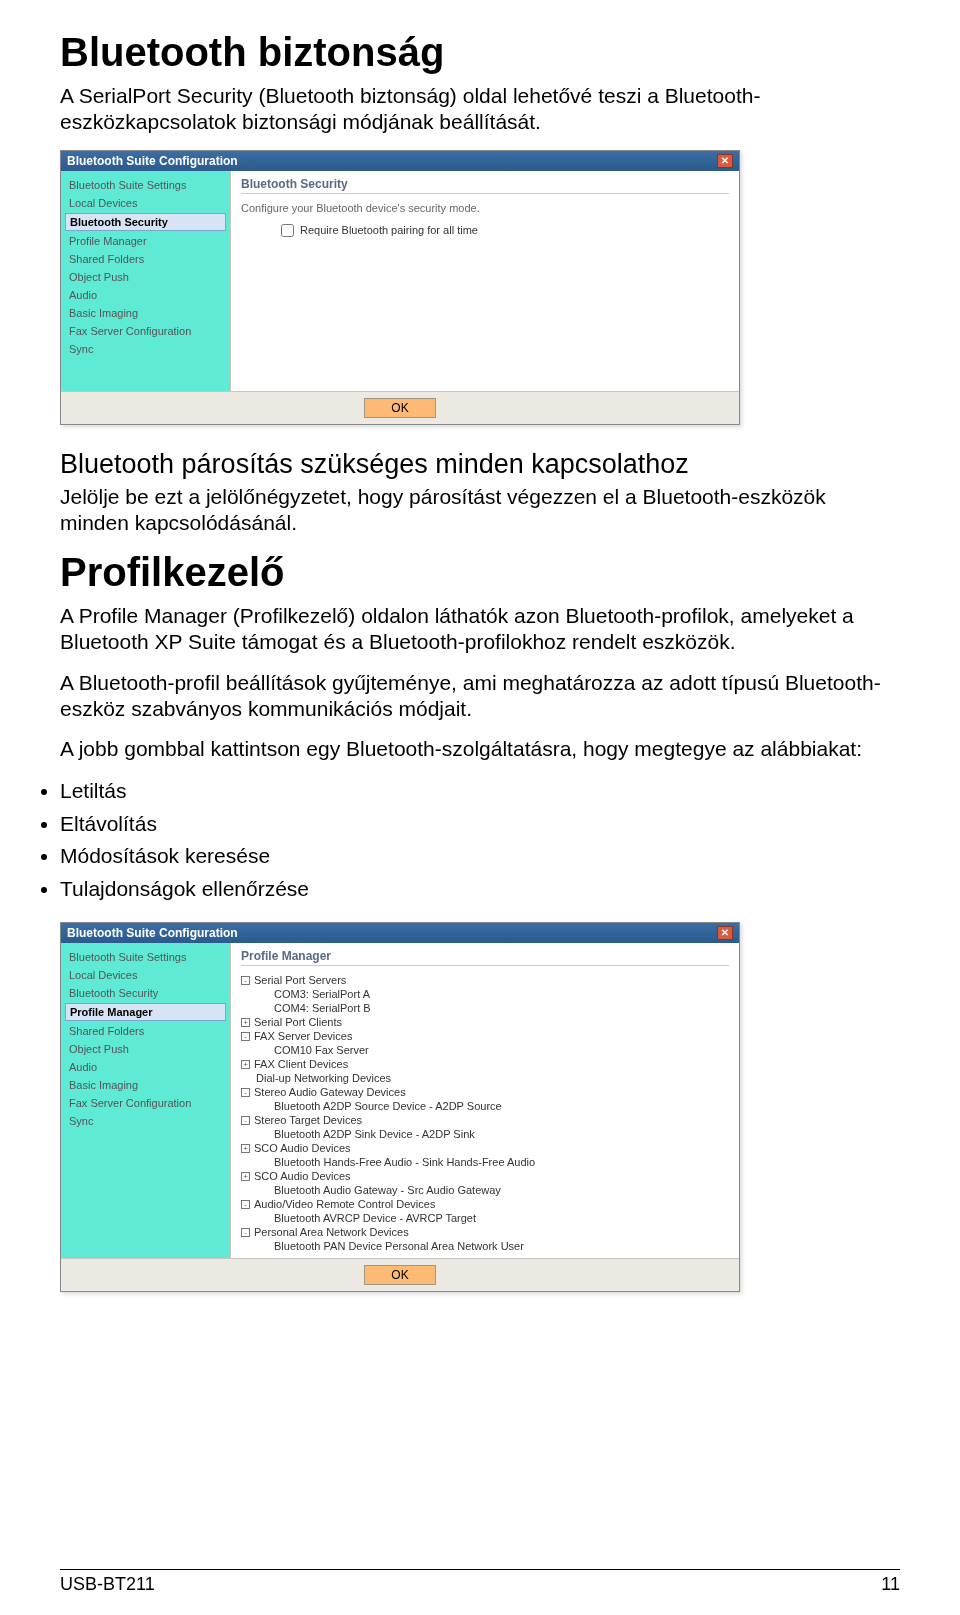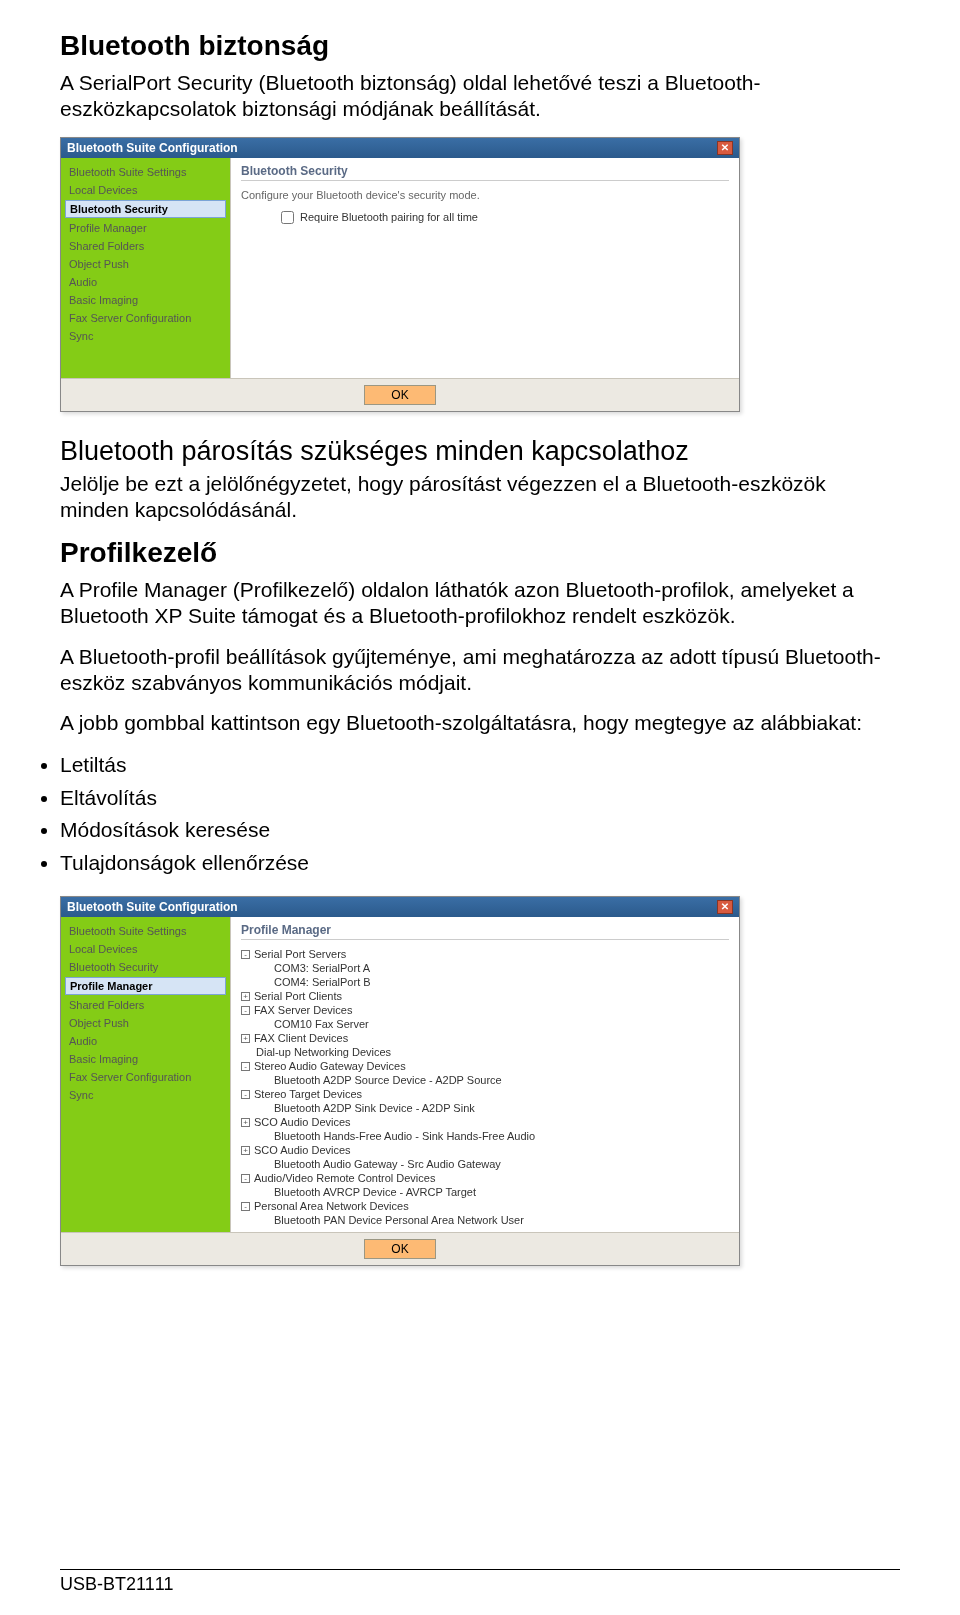--- a/index.html
+++ b/index.html
@@ -6,21 +6,21 @@
   body {
     width: 960px;
     height: 1615px;
     background: #fff;
     font-family: Arial, Helvetica, sans-serif;
     padding: 30px 60px 20px 60px;
     color: #000;
     position: relative;
   }
   h2.section-title {
-    font-size: 28px;
+    font-size: 40px;
     font-weight: bold;
     margin-bottom: 8px;
   }
   p.body-text {
     font-size: 21px;
     line-height: 1.25;
     margin-bottom: 14px;
   }
   .sub-heading {
     font-size: 27px;
@@ -67,21 +67,21 @@
     cursor: pointer;
   }
   .dialog .body {
     display: flex;
     min-height: 220px;
   }
   .dialog .sidebar {
     width: 170px;
     padding: 6px 4px;
     border-right: 1px solid #c9c5ba;
-    background: #84cc16;
+    background: #5eead4;
     display: flex;
     flex-direction: column;
     gap: 2px;
   }
   .dialog .sidebar .nav-item {
     padding: 2px 4px;
     cursor: pointer;
     color: #555;
   }
   .dialog .sidebar .nav-item.selected {
@@ -146,20 +146,21 @@
     text-align: center;
     color: #555;
   }
   .tree .row.indent1 { padding-left: 18px; }
   .page-footer {
     position: absolute;
     bottom: 20px;
     left: 60px;
     right: 60px;
     display: flex;
+    justify-content: space-between;
     font-size: 18px;
     border-top: 1px solid #000;
     padding-top: 4px;
   }
 </style>
 </head>
 <body>
 
 <h2 class="section-title">Bluetooth biztonság</h2>
 <p class="body-text">A SerialPort Security (Bluetooth biztonság) oldal lehetővé teszi a Bluetooth-eszközkapcsolatok biztonsági módjának beállítását.</p>

